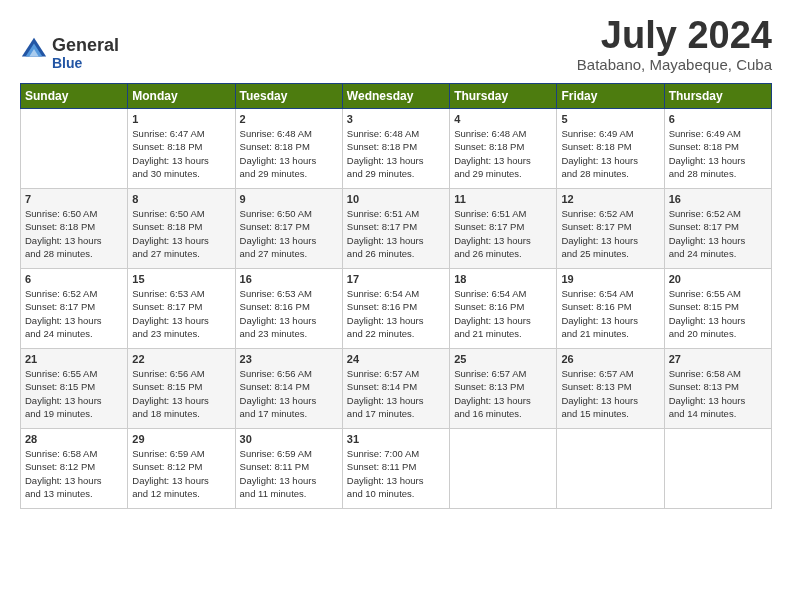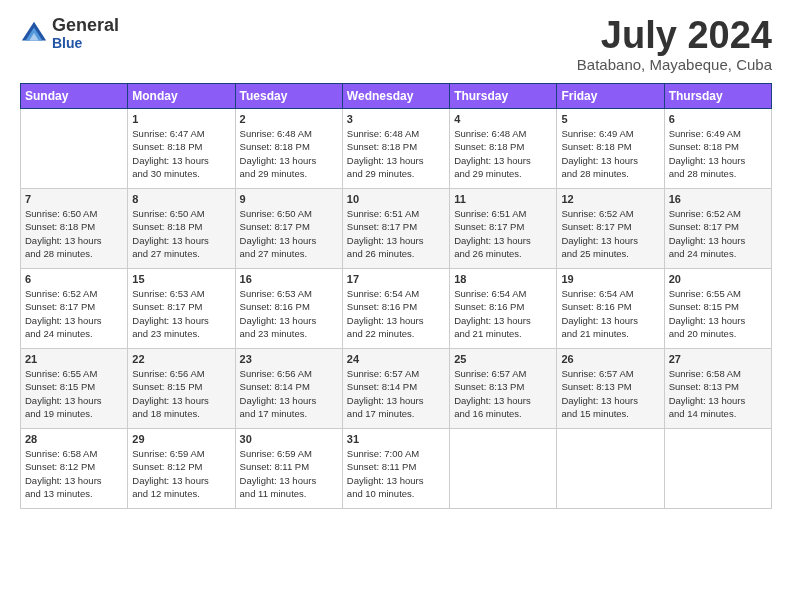--- a/index.html
+++ b/index.html
@@ -17,22 +17,23 @@
       background: #fff;
     }
     .header {
       display: flex;
       justify-content: space-between;
       align-items: flex-start;
       margin-bottom: 10px;
     }
     .logo {
       display: flex;
-      align-items: center;
+      align-items: flex-start;
       gap: 4px;
+      margin-top: 20px;
     }
     .logo-text {
       display: flex;
       flex-direction: column;
       line-height: 1.1;
     }
     .logo-general {
       font-size: 18px;
       font-weight: bold;
       color: #333;
@@ -59,21 +60,21 @@
       font-size: 15px;
       color: #555;
       margin-top: 2px;
     }
     table {
       width: 100%;
       border-collapse: collapse;
       table-layout: fixed;
     }
     thead tr th {
-      background-color: #8b5cf6;
+      background-color: #4d7c0f;
       color: #fff;
       font-size: 12px;
       font-weight: bold;
       padding: 5px 4px;
       text-align: left;
       border: 1px solid #1a4080;
     }
     tbody tr td {
       border: 1px solid #ccc;
       vertical-align: top;

